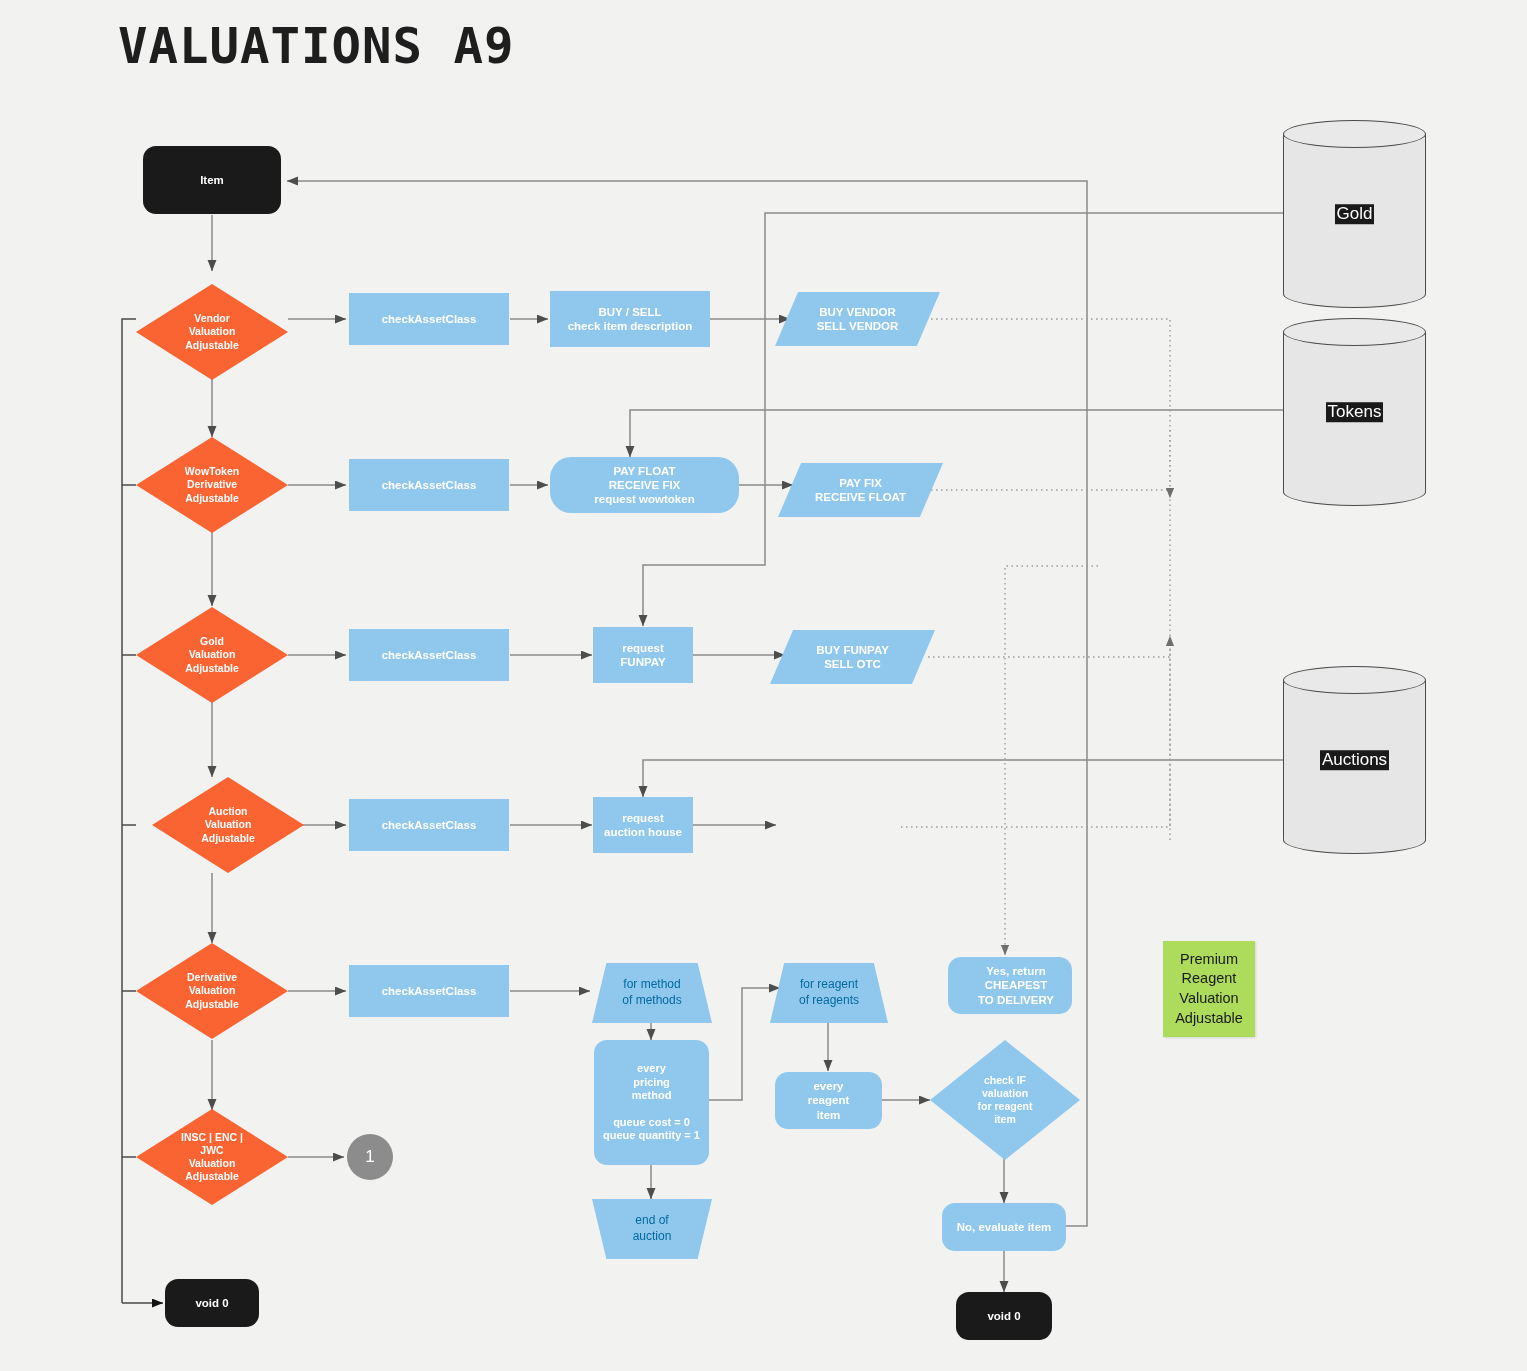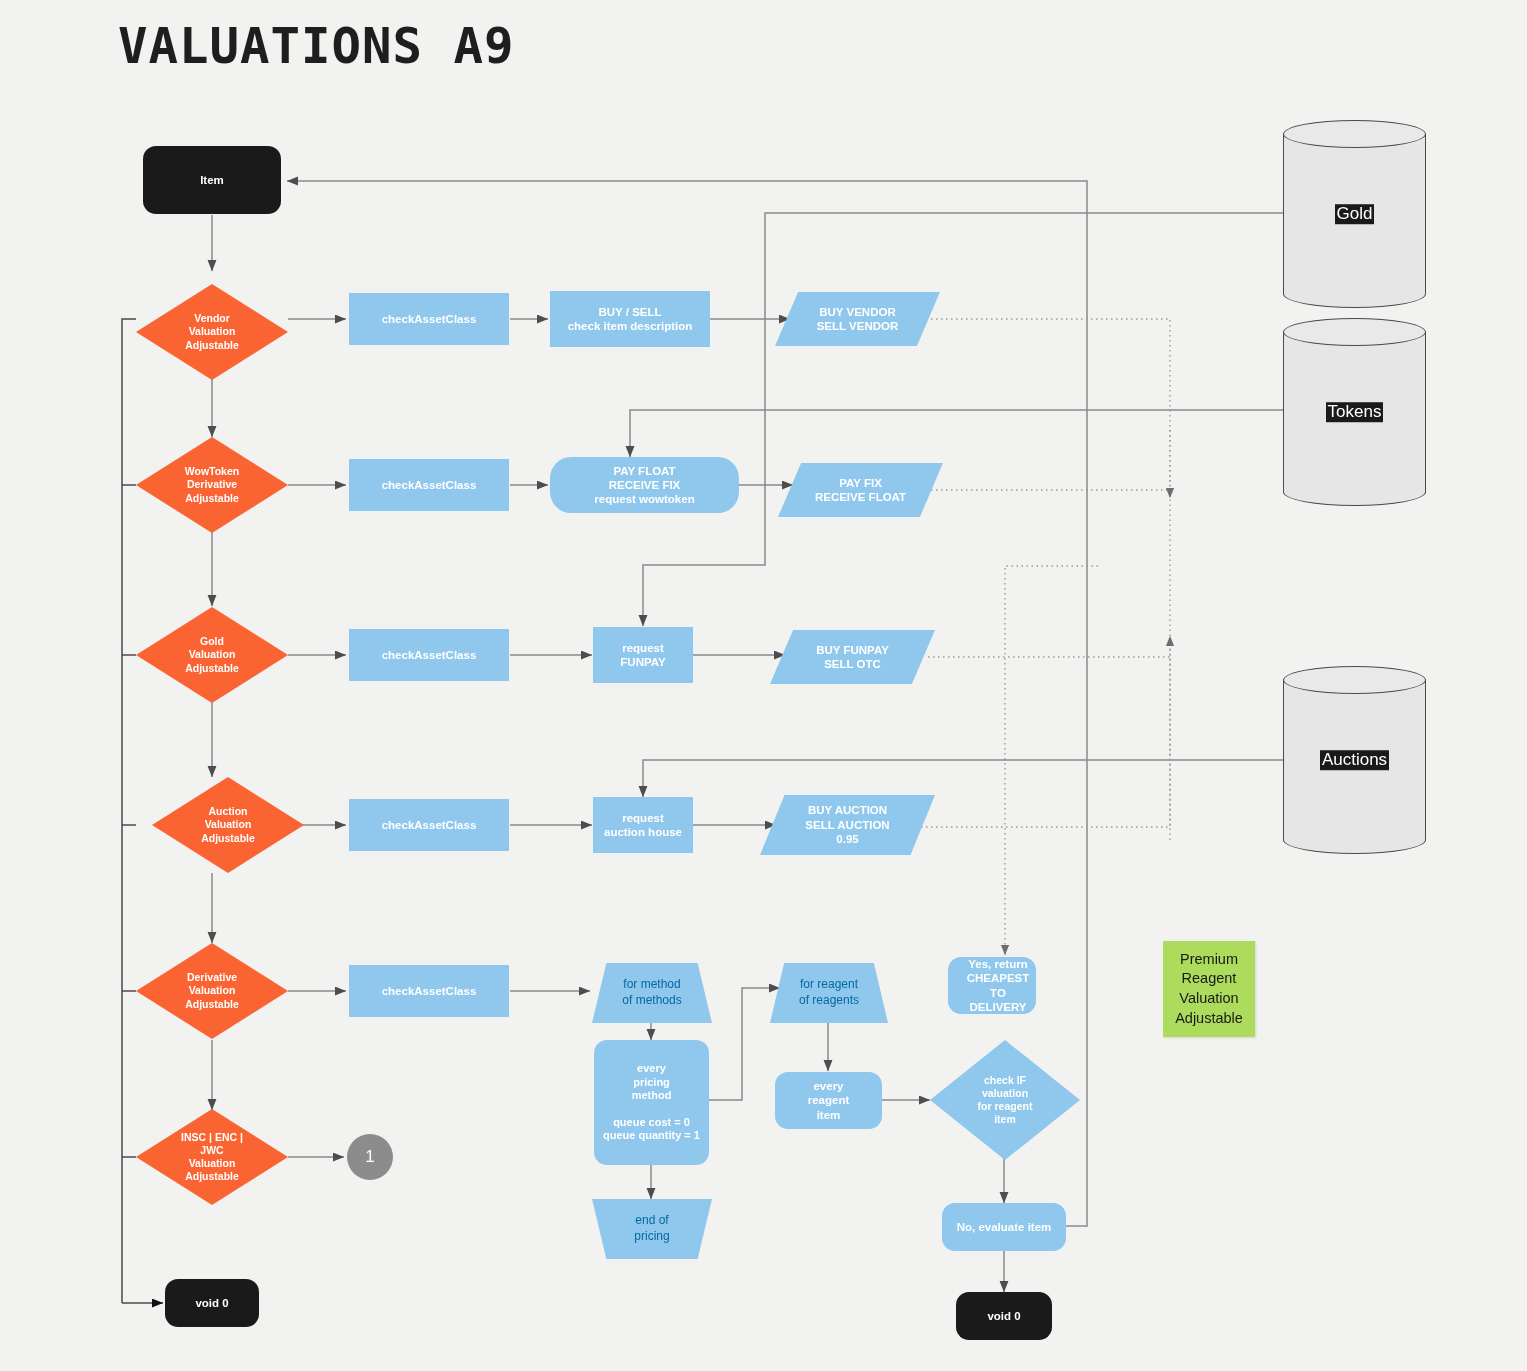--- a/index.html
+++ b/index.html
@@ -262,46 +262,40 @@
   <div class="para-wrap" style="left:770px;top:630px;width:165px;height:54px;">
     <div class="pg"></div>
     <div class="ptxt">BUY FUNPAY
 SELL OTC</div>
   </div>
   <div class="para-wrap" style="left:778px;top:463px;width:165px;height:54px;">
     <div class="pg"></div>
     <div class="ptxt">PAY FIX
 RECEIVE FLOAT</div>
   </div>
-  <div class="para-wrap" style="left:760px;top:795px;width:175px;height:60px;">
-    <div class="pg"></div>
-    <div class="ptxt">BUY AUCTION
-SELL AUCTION
-0.95</div>
-  </div>
 
   <div class="trap-wrap" style="left:592px;top:963px;width:120px;height:60px;">
     <div class="tz"></div>
     <div class="tztxt">for method
 of methods</div>
   </div>
 
   <div class="node procr" style="left:594px;top:1040px;width:115px;height:125px;padding:0 4px;">
     <span class="lbl" style="font-size:11px;">every
 pricing
 method
 
 queue cost = 0
 queue quantity = 1</span>
   </div>
 
   <div class="trap-wrap inv" style="left:592px;top:1199px;width:120px;height:60px;">
     <div class="tz"></div>
     <div class="tztxt">end of
-pricing</div>
+auction</div>
   </div>
 
   <div class="trap-wrap" style="left:770px;top:963px;width:118px;height:60px;">
     <div class="tz"></div>
     <div class="tztxt">for reagent
 of reagents</div>
   </div>
 
   <div class="node procr" style="left:775px;top:1072px;width:107px;height:57px;">
     <span class="lbl">every
@@ -310,21 +304,21 @@
   </div>
 
   <div class="bdia-wrap" style="left:930px;top:1040px;width:150px;height:120px;">
     <div class="bd"></div>
     <div class="bdtxt">check IF
 valuation
 for reagent
 item</div>
   </div>
 
-  <div class="node procr" style="left:948px;top:957px;width:88px;height:57px;padding-left:12px;">
+  <div class="node procr" style="left:948px;top:957px;width:124px;height:57px;padding-left:12px;">
     <span class="lbl">Yes, return
 CHEAPEST
 TO DELIVERY</span>
   </div>
 
   <div class="node procr" style="left:942px;top:1203px;width:124px;height:48px;">
     <span class="lbl">No, evaluate item</span>
   </div>
 
   <div class="conn" style="left:347px;top:1134px;width:46px;height:46px;">

